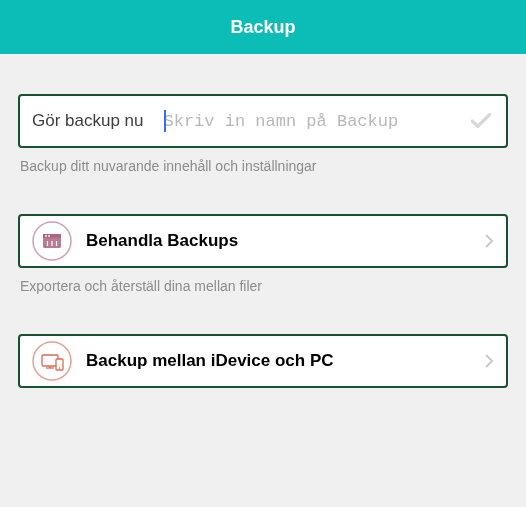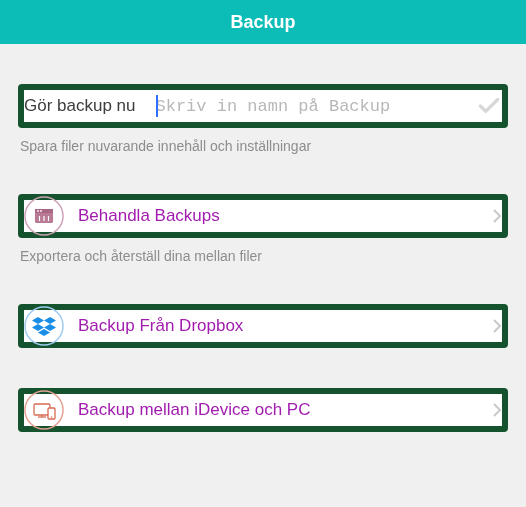--- a/index.html
+++ b/index.html
@@ -4,41 +4,41 @@
 <style>
   * { box-sizing: border-box; margin: 0; padding: 0; }
   html, body { width: 526px; height: 507px; }
   body {
     font-family: -apple-system, "Helvetica Neue", Helvetica, Arial, sans-serif;
     background: #f0f0f0;
     color: #333;
   }
   .header {
     background: #0cbcb7;
-    height: 44px;
+    height: 54px;
     display: flex;
     align-items: center;
     justify-content: center;
     color: #fff;
     font-size: 18px;
     font-weight: 600;
   }
   .content {
     padding: 0 18px;
   }
   .section { margin-top: 40px; }
   .section:first-child { margin-top: 40px; }
   .card {
     background: #fff;
-    border: 6px solid #14532d;
+    border: 2px solid #14532d;
     border-radius: 4px;
-    height: 44px;
+    height: 54px;
     display: flex;
     align-items: center;
-    padding: 0 0;
+    padding: 0 12px;
   }
   .hint {
     color: #8d8d8d;
     font-size: 14px;
     margin-top: 10px;
     padding: 0 2px;
   }
   .backup-now {
     display: flex;
     align-items: center;
@@ -70,22 +70,22 @@
   }
   .row .icon-wrap {
     width: 40px; height: 40px;
     display: flex; align-items: center; justify-content: center;
     margin-right: 14px;
     flex-shrink: 0;
   }
   .row .title {
     flex: 1;
     font-size: 17px;
-    color: #a21caf;
-    font-weight: 400;
+    color: #000000;
+    font-weight: 700;
   }
   .chevron { color: #c9c9c9; display: flex; }
   
   .caret-wrap { position: relative; flex: 1; display: flex; }
   .caret {
     position: absolute;
     left: 0; top: 50%;
     width: 2px; height: 22px;
     transform: translateY(-50%);
     background: #2f6fff;
@@ -108,21 +108,21 @@
           <span class="caret"></span>
           <input type="text" placeholder="Skriv in namn på Backup" style="">
         </div>
         <span class="check-icon">
           <svg width="26" height="26" viewBox="0 0 24 24" fill="none" stroke="currentColor" stroke-width="3" stroke-linecap="round" stroke-linejoin="round">
             <polyline points="4 12 9 17 20 6"></polyline>
           </svg>
         </span>
       </div>
     </div>
-    <div class="hint">Spara filer nuvarande innehåll och inställningar</div>
+    <div class="hint">Backup ditt nuvarande innehåll och inställningar</div>
   </div>
 
   <div class="section">
     <div class="card row">
       <div class="icon-wrap">
         <svg width="40" height="40" viewBox="0 0 40 40">
           <circle cx="20" cy="20" r="19" fill="none" stroke="#cfa0b5" stroke-width="1.5"></circle>
           <rect x="11" y="13" width="18" height="14" rx="1.5" fill="#b97a95"></rect>
           <rect x="11" y="13" width="18" height="4" fill="#a96785"></rect>
           <circle cx="14" cy="15" r="0.9" fill="#fff"></circle>
@@ -136,40 +136,20 @@
       <span class="chevron">
         <svg width="10" height="16" viewBox="0 0 10 16" fill="none" stroke="currentColor" stroke-width="2">
           <polyline points="2 2 8 8 2 14"></polyline>
         </svg>
       </span>
     </div>
     <div class="hint">Exportera och återställ dina mellan filer</div>
   </div>
 
   <div class="section">
-    <div class="card row">
-      <div class="icon-wrap">
-        <svg width="40" height="40" viewBox="0 0 40 40">
-          <circle cx="20" cy="20" r="19" fill="none" stroke="#9fcbef" stroke-width="1.5"></circle>
-          <g fill="#1a8ee6">
-            <polygon points="14 11 20 14.5 14 18 8 14.5"></polygon>
-            <polygon points="26 11 32 14.5 26 18 20 14.5"></polygon>
-            <polygon points="14 18 20 21.5 14 25 8 21.5"></polygon>
-            <polygon points="26 18 32 21.5 26 25 20 21.5"></polygon>
-            <polygon points="20 23 26 26.5 20 30 14 26.5"></polygon>
-          </g>
-        </svg>
-      </div>
-      <span class="title">Backup Från Dropbox</span>
-      <span class="chevron">
-        <svg width="10" height="16" viewBox="0 0 10 16" fill="none" stroke="currentColor" stroke-width="2">
-          <polyline points="2 2 8 8 2 14"></polyline>
-        </svg>
-      </span>
-    </div>
   </div>
 
   <div class="section">
     <div class="card row">
       <div class="icon-wrap">
         <svg width="40" height="40" viewBox="0 0 40 40">
           <circle cx="20" cy="20" r="19" fill="none" stroke="#e4a193" stroke-width="1.5"></circle>
           <rect x="10" y="14" width="16" height="11" rx="1.2" fill="none" stroke="#d76b52" stroke-width="1.3"></rect>
           <line x1="14" y1="27" x2="22" y2="27" stroke="#d76b52" stroke-width="1.3"></line>
           <line x1="18" y1="25" x2="18" y2="27" stroke="#d76b52" stroke-width="1.3"></line>

